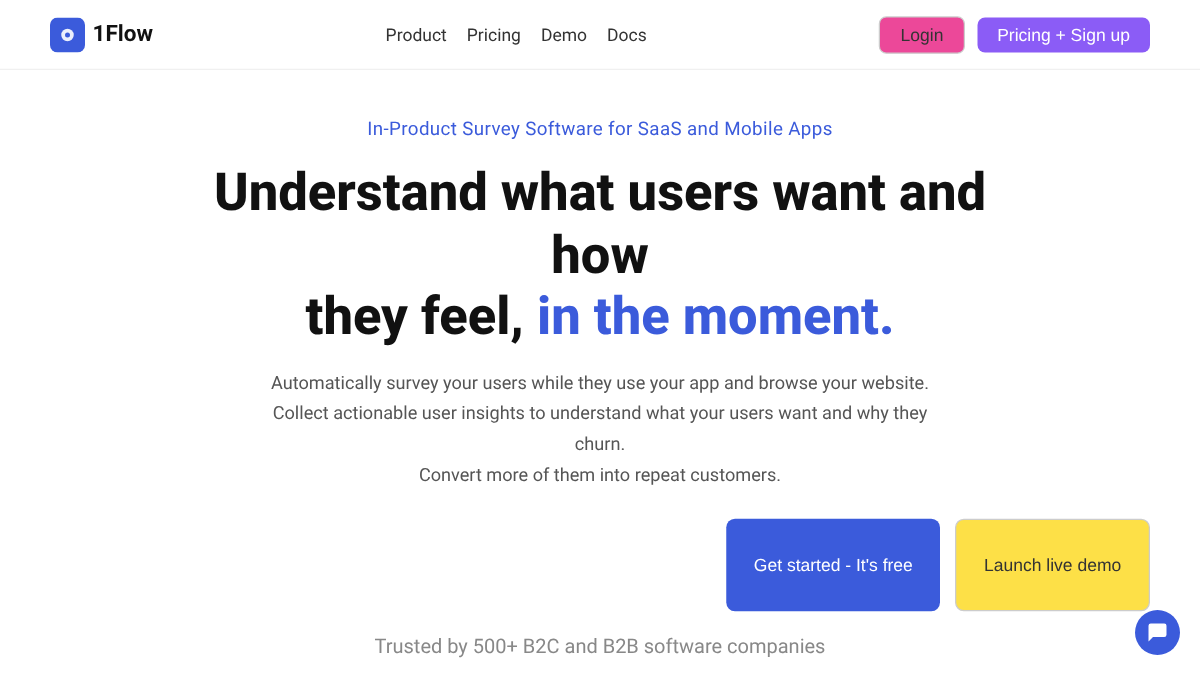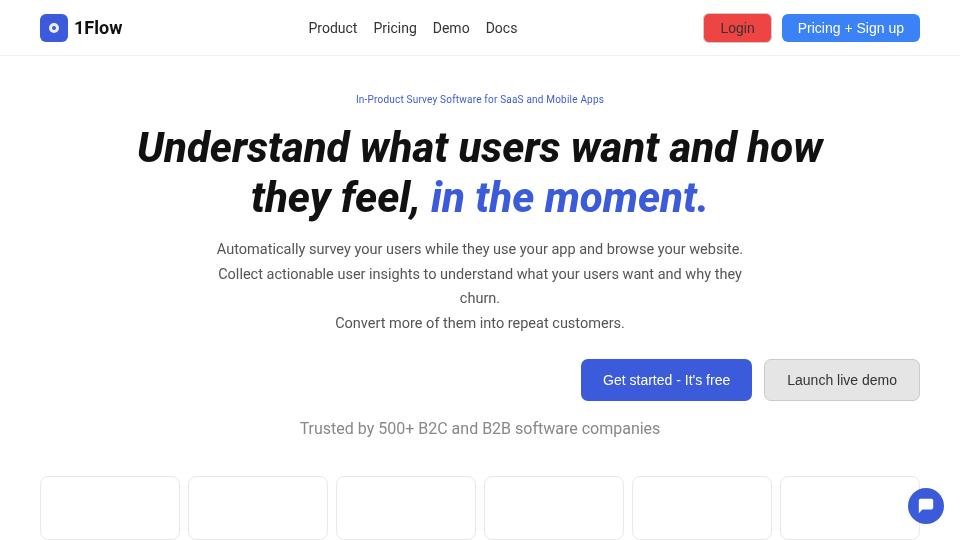--- a/index.html
+++ b/index.html
@@ -45,57 +45,56 @@
     }
     .nav-actions {
       display: flex;
       align-items: center;
       gap: 10px;
     }
     .btn-login {
       padding: 6px 16px;
       border: 1px solid #ccc;
       border-radius: 6px;
-      background: #ef4444;
+      background: #ec4899;
       font-size: 14px;
       cursor: pointer;
       color: #333;
     }
     .btn-signup {
       padding: 6px 16px;
       border: none;
       border-radius: 6px;
-      background: #3b82f6;
+      background: #8b5cf6;
       color: #fff;
       font-size: 14px;
       cursor: pointer;
       font-weight: 500;
     }
 
     
     .hero {
       text-align: center;
       padding: 38px 40px 20px;
     }
     .hero-tag {
-      font-size: 10px;
+      font-size: 15px;
       color: #3b5bdb;
       margin-bottom: 18px;
       letter-spacing: 0.02em;
     }
     .hero-title {
       font-size: 42px;
       font-weight: 800;
       color: #111;
       line-height: 1.18;
       margin-bottom: 16px;
       max-width: 700px;
       margin-left: auto;
       margin-right: auto;
-      font-style: italic;
     }
     .hero-title .accent {
       color: #3b5bdb;
     }
     .hero-subtitle {
       font-size: 14.5px;
       color: #555;
       line-height: 1.7;
       max-width: 560px;
       margin: 0 auto 22px;
@@ -110,22 +109,22 @@
       padding: 10px 22px;
       background: #3b5bdb;
       color: #fff;
       border: none;
       border-radius: 7px;
       font-size: 14px;
       cursor: pointer;
       font-weight: 500;
     }
     .btn-outline {
-      padding: 12px 22px;
-      background: #e5e5e5;
+      padding: 28px 22px;
+      background: #fde047;
       color: #333;
       border: 1px solid #ccc;
       border-radius: 7px;
       font-size: 14px;
       cursor: pointer;
     }
     .trust-text {
       font-size: 16px;
       color: #888;
       margin-bottom: 18px;

